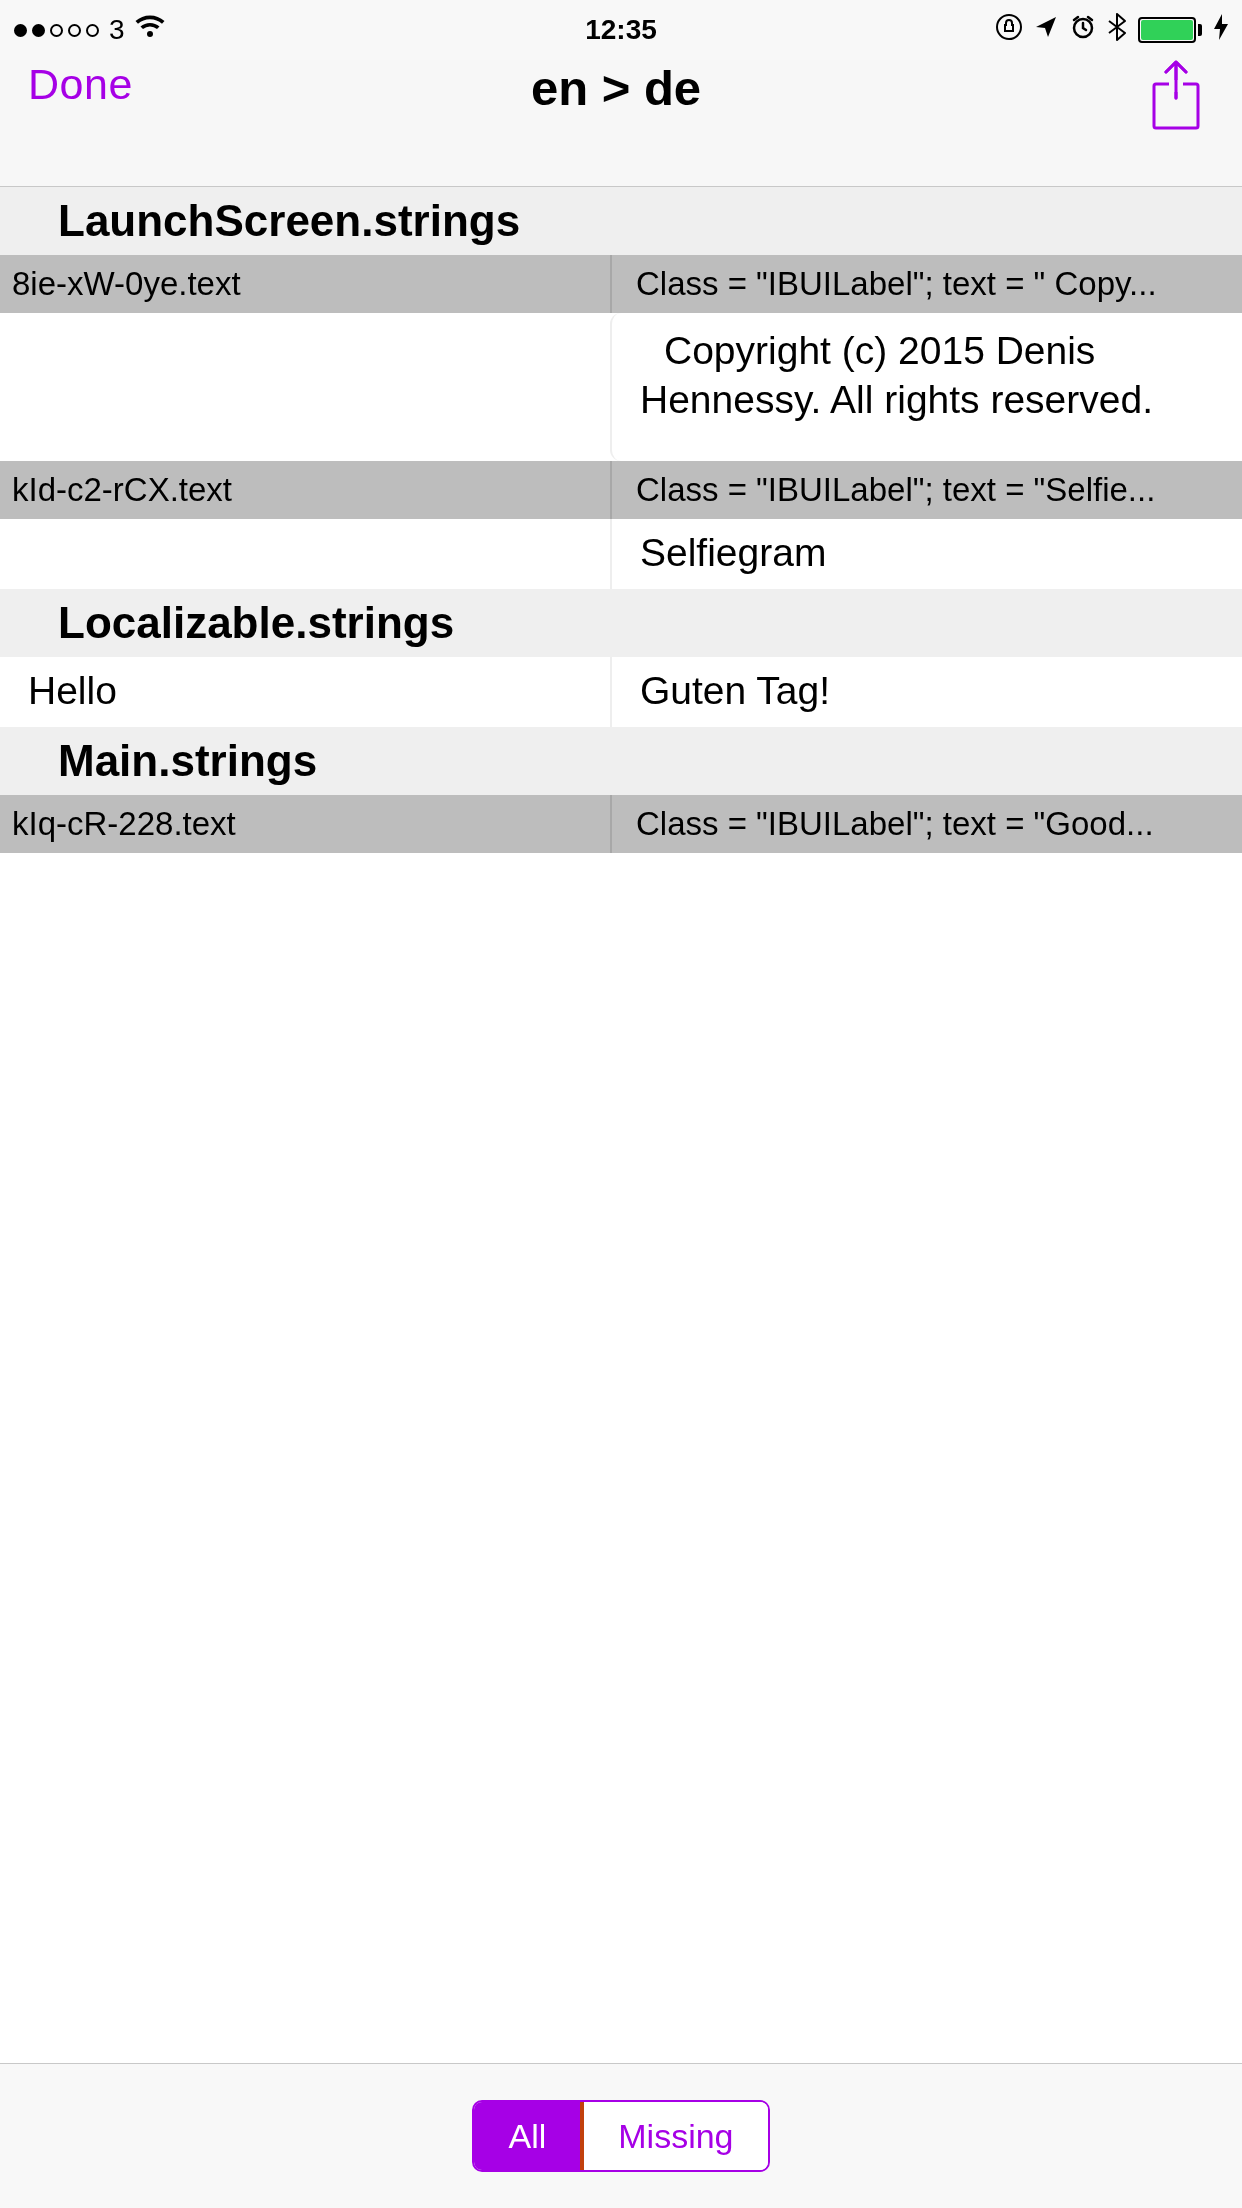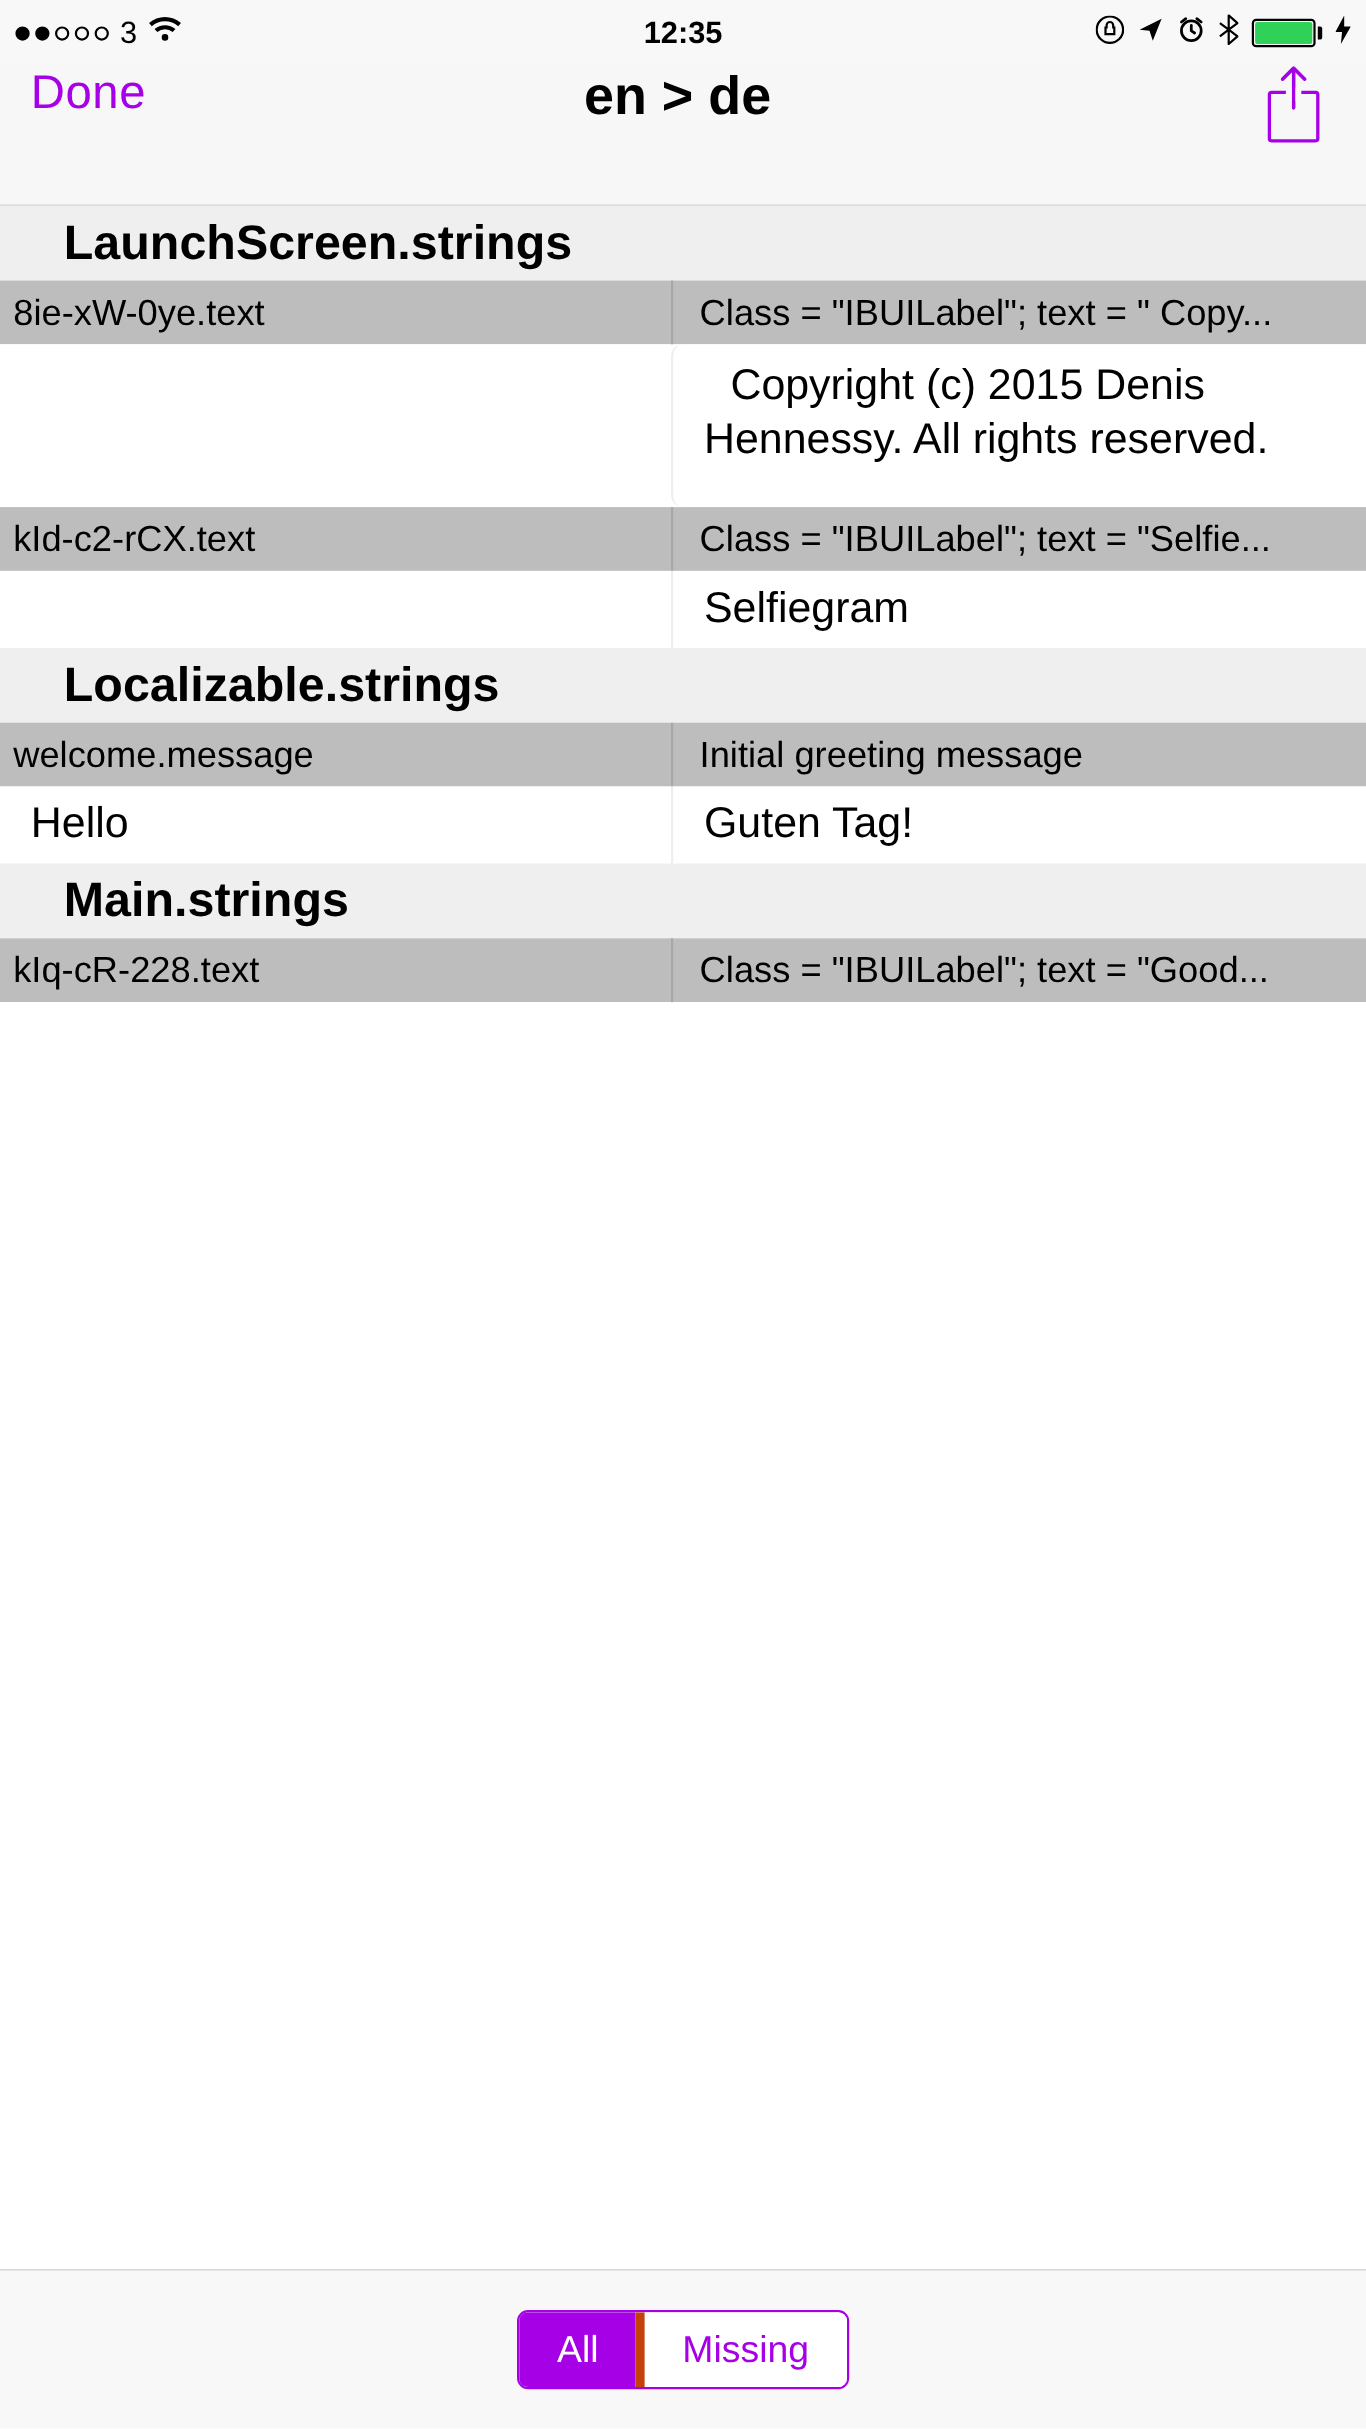--- a/index.html
+++ b/index.html
@@ -126,21 +126,21 @@
     font-size: 34px;
     padding: 0 34px;
     font-family: inherit;
     height: 100%;
     cursor: pointer;
   }
   .segmented button.selected {
     background: #a600e6;
     color: #fff;
   }
-  .segmented button + button { border-left: 8px solid #c2410c; }
+  .segmented button + button { border-left: 4px solid #c2410c; }
 </style>
 </head>
 <body>
 
 <div class="status-bar">
   <div class="status-left">
     <span class="signal-dots">
       <span></span>
         <span></span>
         <span class="empty"></span>
@@ -219,24 +219,20 @@
     </div>
     <div class="sub-header">
       <div class="col-left">kId-c2-rCX.text</div>
       <div class="col-right">Class = "IBUILabel"; text = "Selfie...</div>
     </div>
     <div class="row">
       <div class="col-left"></div>
       <div class="col-right">Selfiegram</div>
     </div>
     <div class="section-header">Localizable.strings</div>
-    <div class="sub-header">
-      <div class="col-left">welcome.message</div>
-      <div class="col-right">Initial greeting message</div>
-    </div>
     <div class="row">
       <div class="col-left">Hello</div>
       <div class="col-right">Guten Tag!</div>
     </div>
     <div class="section-header">Main.strings</div>
     <div class="sub-header">
       <div class="col-left">kIq-cR-228.text</div>
       <div class="col-right">Class = "IBUILabel"; text = "Good...</div>
     </div>
     <div class="row">

